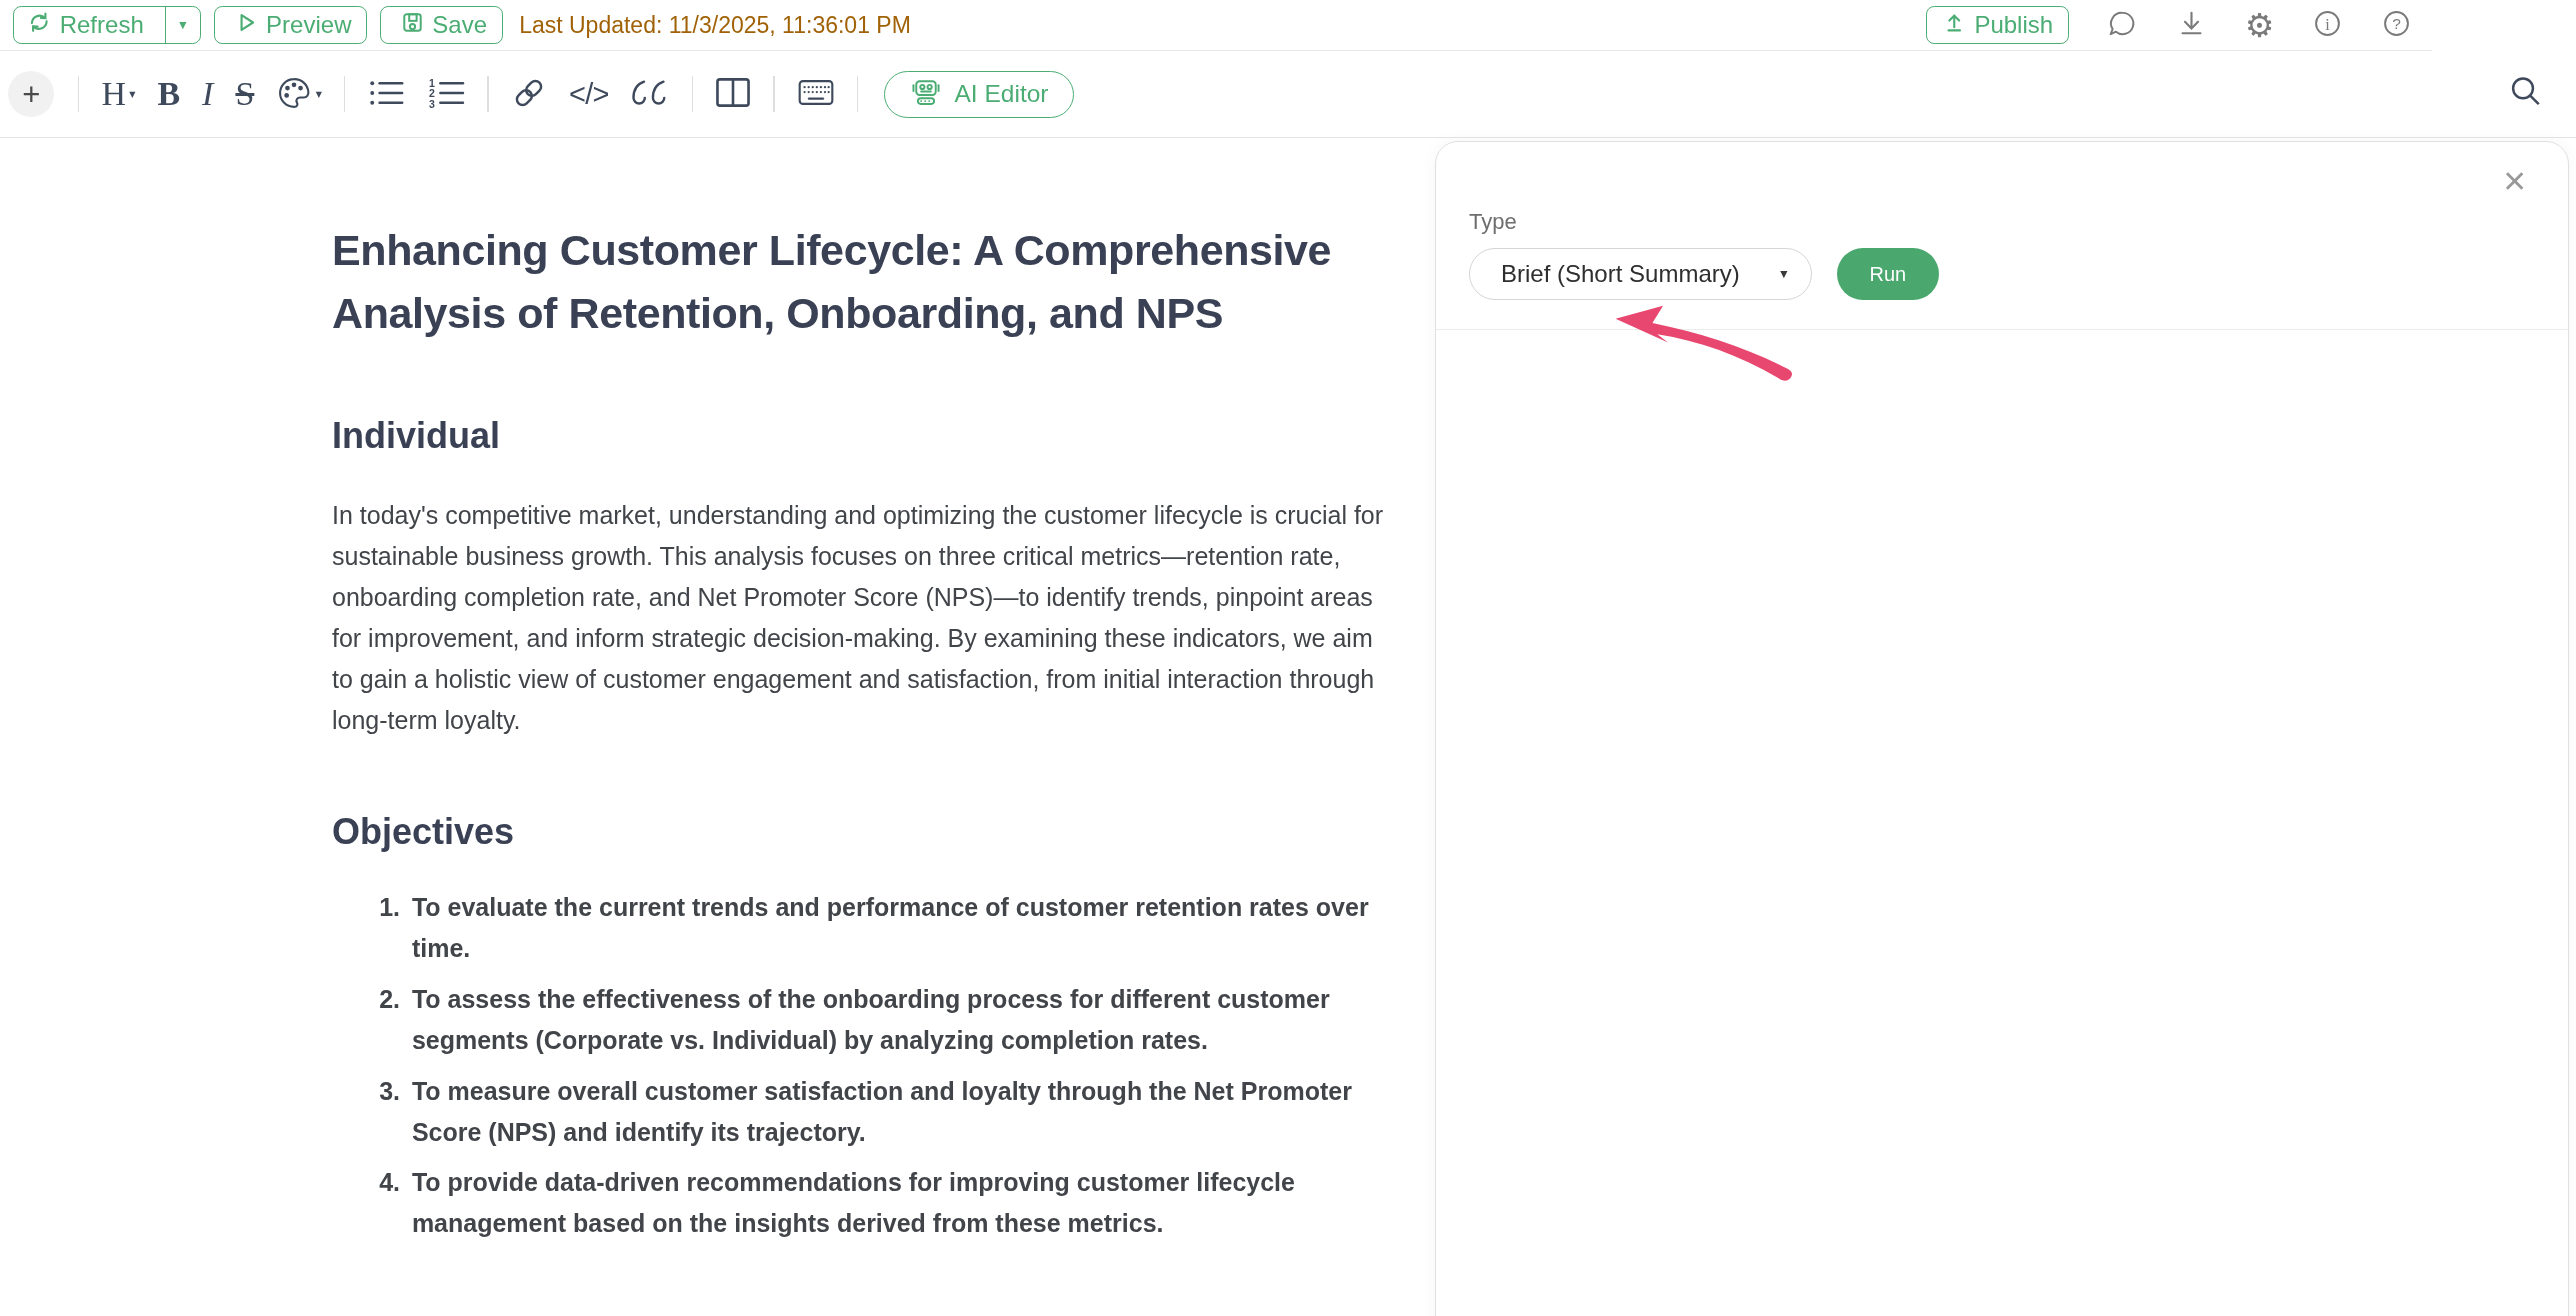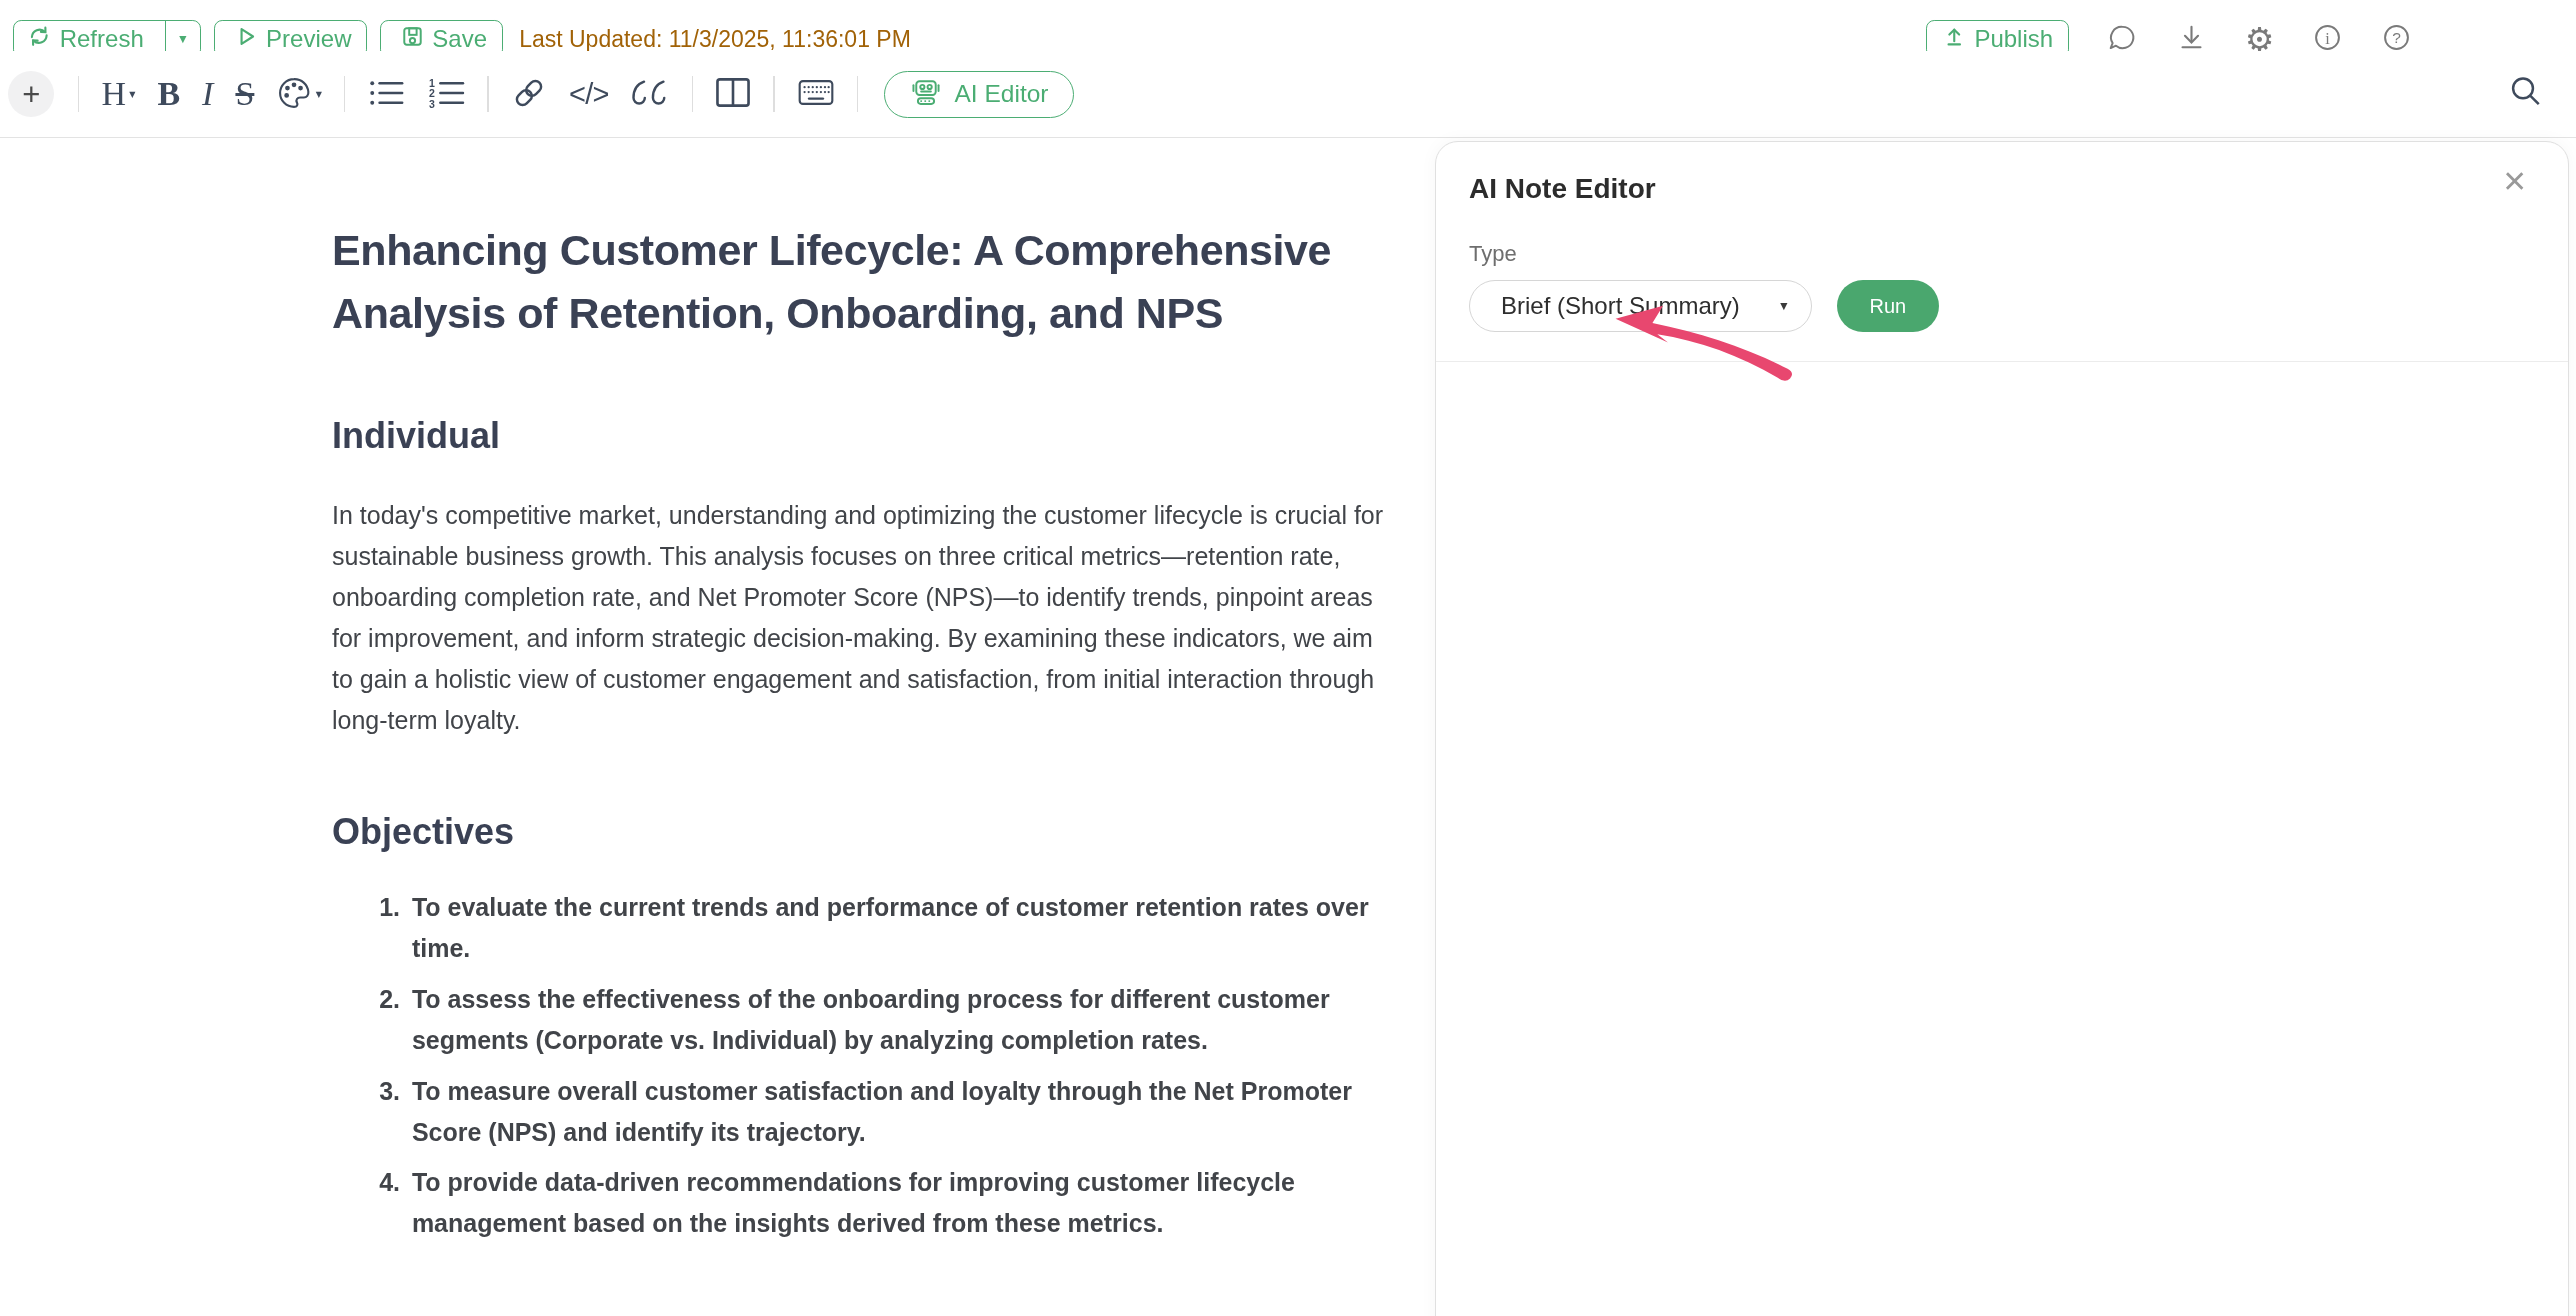--- a/index.html
+++ b/index.html
@@ -1,20 +1,20 @@
 <!DOCTYPE html>
 <html style="font-size:13px"><head>
 <meta charset="utf-8">
 <style>
   html,body{margin:0;padding:0;background:#fff;}
   .screen{position:relative;width:2576px;height:1317px;overflow:hidden;background:#ffffff;
           font-family:"Liberation Sans",sans-serif;color:#404349;}
 
   
-  .top-bar{position:absolute;left:0;top:14px;width:2432px;height:51px;display:flex;align-items:center;
+  .top-bar{position:absolute;left:0;top:0;width:2432px;height:51px;display:flex;align-items:center;
            border-bottom:0.8px solid #e8e8e8;background:#fff;box-sizing:border-box;padding:0 19.6px 0 13px;}
   .btn-green{display:inline-flex;align-items:center;border:1.6px solid #4BAD73;color:#4BAD73;background:#fff;
              border-radius:8.2px;height:38px;padding:0 14.7px;font-size:24px;font-weight:500;cursor:pointer;gap:8.2px;box-sizing:border-box;}
   .split{padding:0;}
   .split .seg-main{display:inline-flex;align-items:center;gap:8.2px;padding:0 13px;height:100%;}
   .split .seg-caret{display:inline-flex;align-items:center;justify-content:center;width:34px;height:100%;
                     border-left:1.6px solid #4BAD73;font-size:12.3px;}
   .top-bar .gap{margin-left:13px;padding-left:20px;}
   .last-updated{margin-left:16.4px;color:#a16207;font-size:23px;}
   .top-right{margin-left:auto;display:flex;align-items:center;gap:38px;}
@@ -322,21 +322,20 @@
 
     <ol>
       <li><span>To evaluate the current trends and performance of customer retention rates over time.</span></li>
       <li><span>To assess the effectiveness of the onboarding process for different customer segments (Corporate vs. Individual) by analyzing completion rates.</span></li>
       <li><span>To measure overall customer satisfaction and loyalty through the Net Promoter Score (NPS) and identify its trajectory.</span></li>
       <li><span>To provide data-driven recommendations for improving customer lifecycle management based on the insights derived from these metrics.</span></li>
     </ol>
   </div>
 
   <div class="ai-panel">
-    <div class="ai-panel-title">AI Note Editor</div>
     <button class="ai-close">
       <span>×</span>
     </button>
 
     <div class="type-label">Type</div>
 
     <div class="type-row">
       <div class="type-select">
         <span class="val">Brief (Short Summary)</span>
         <span class="caret">▼</span>

